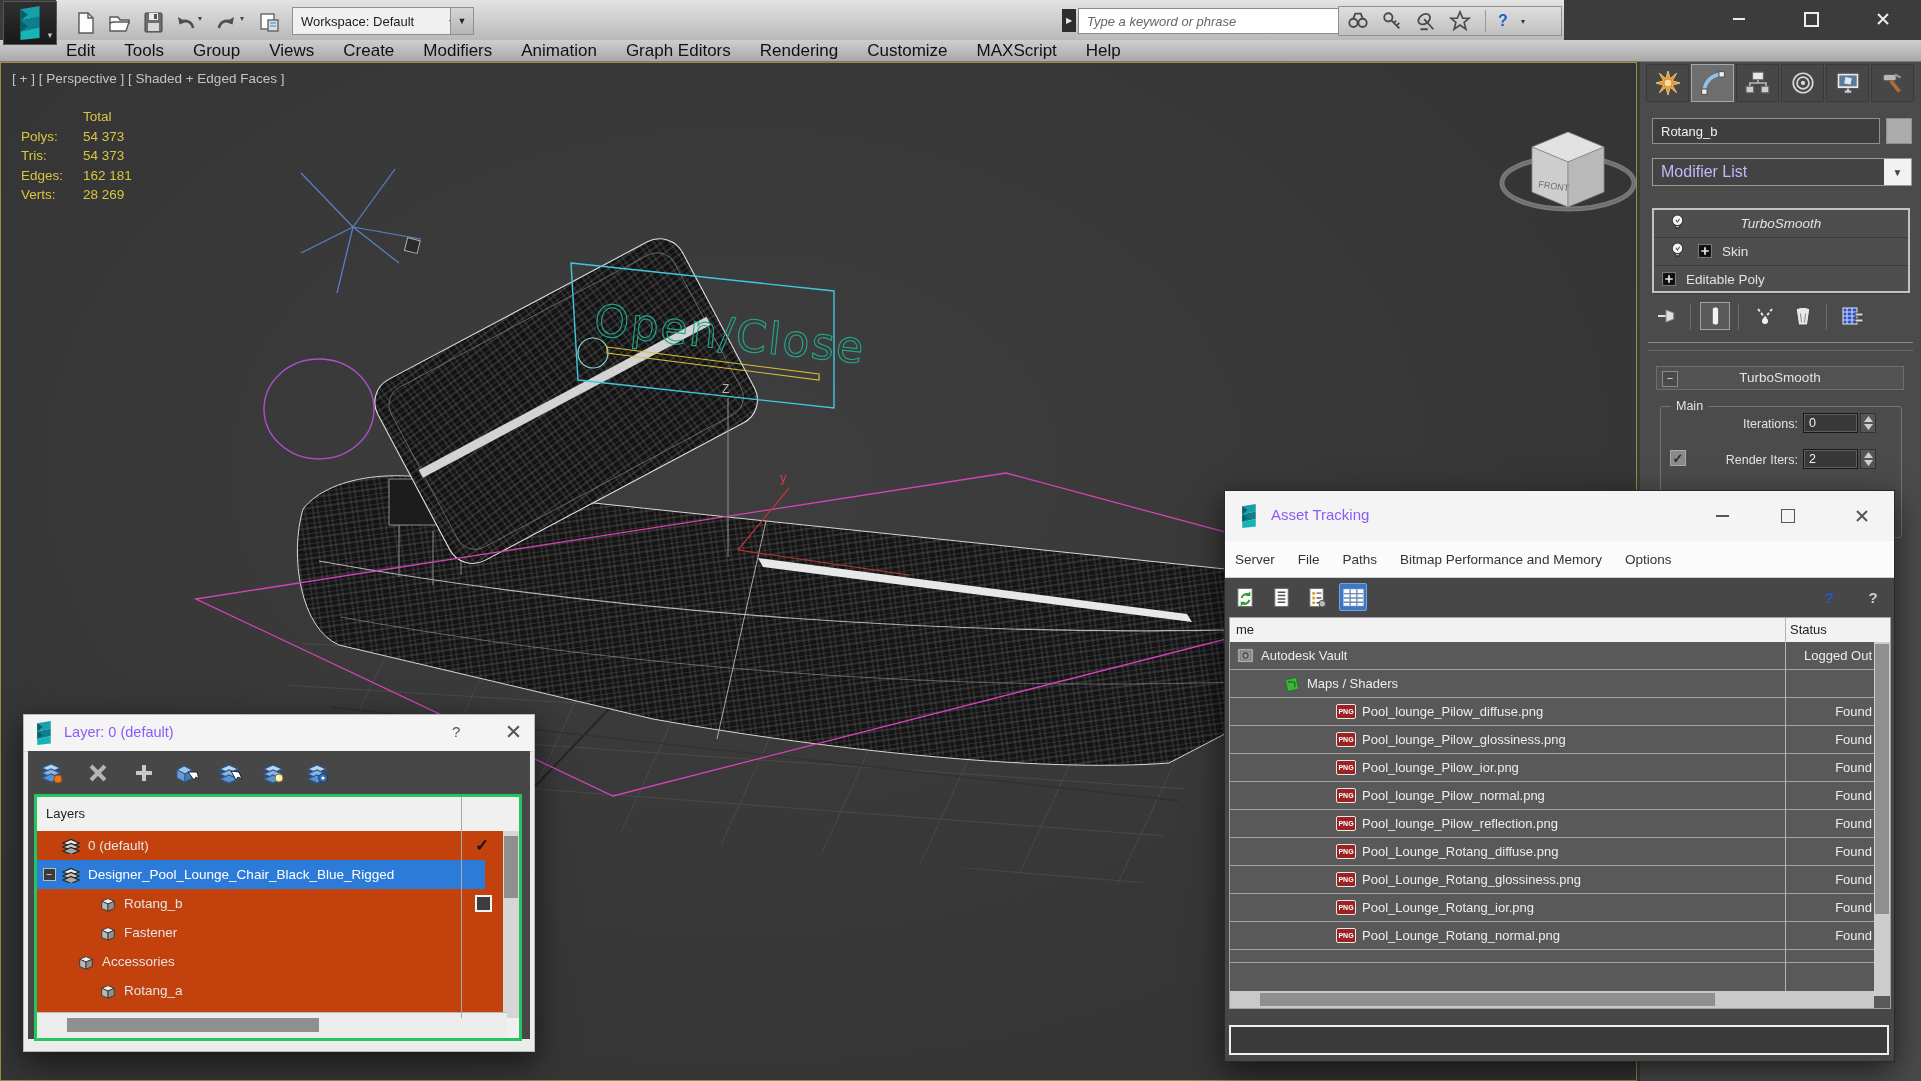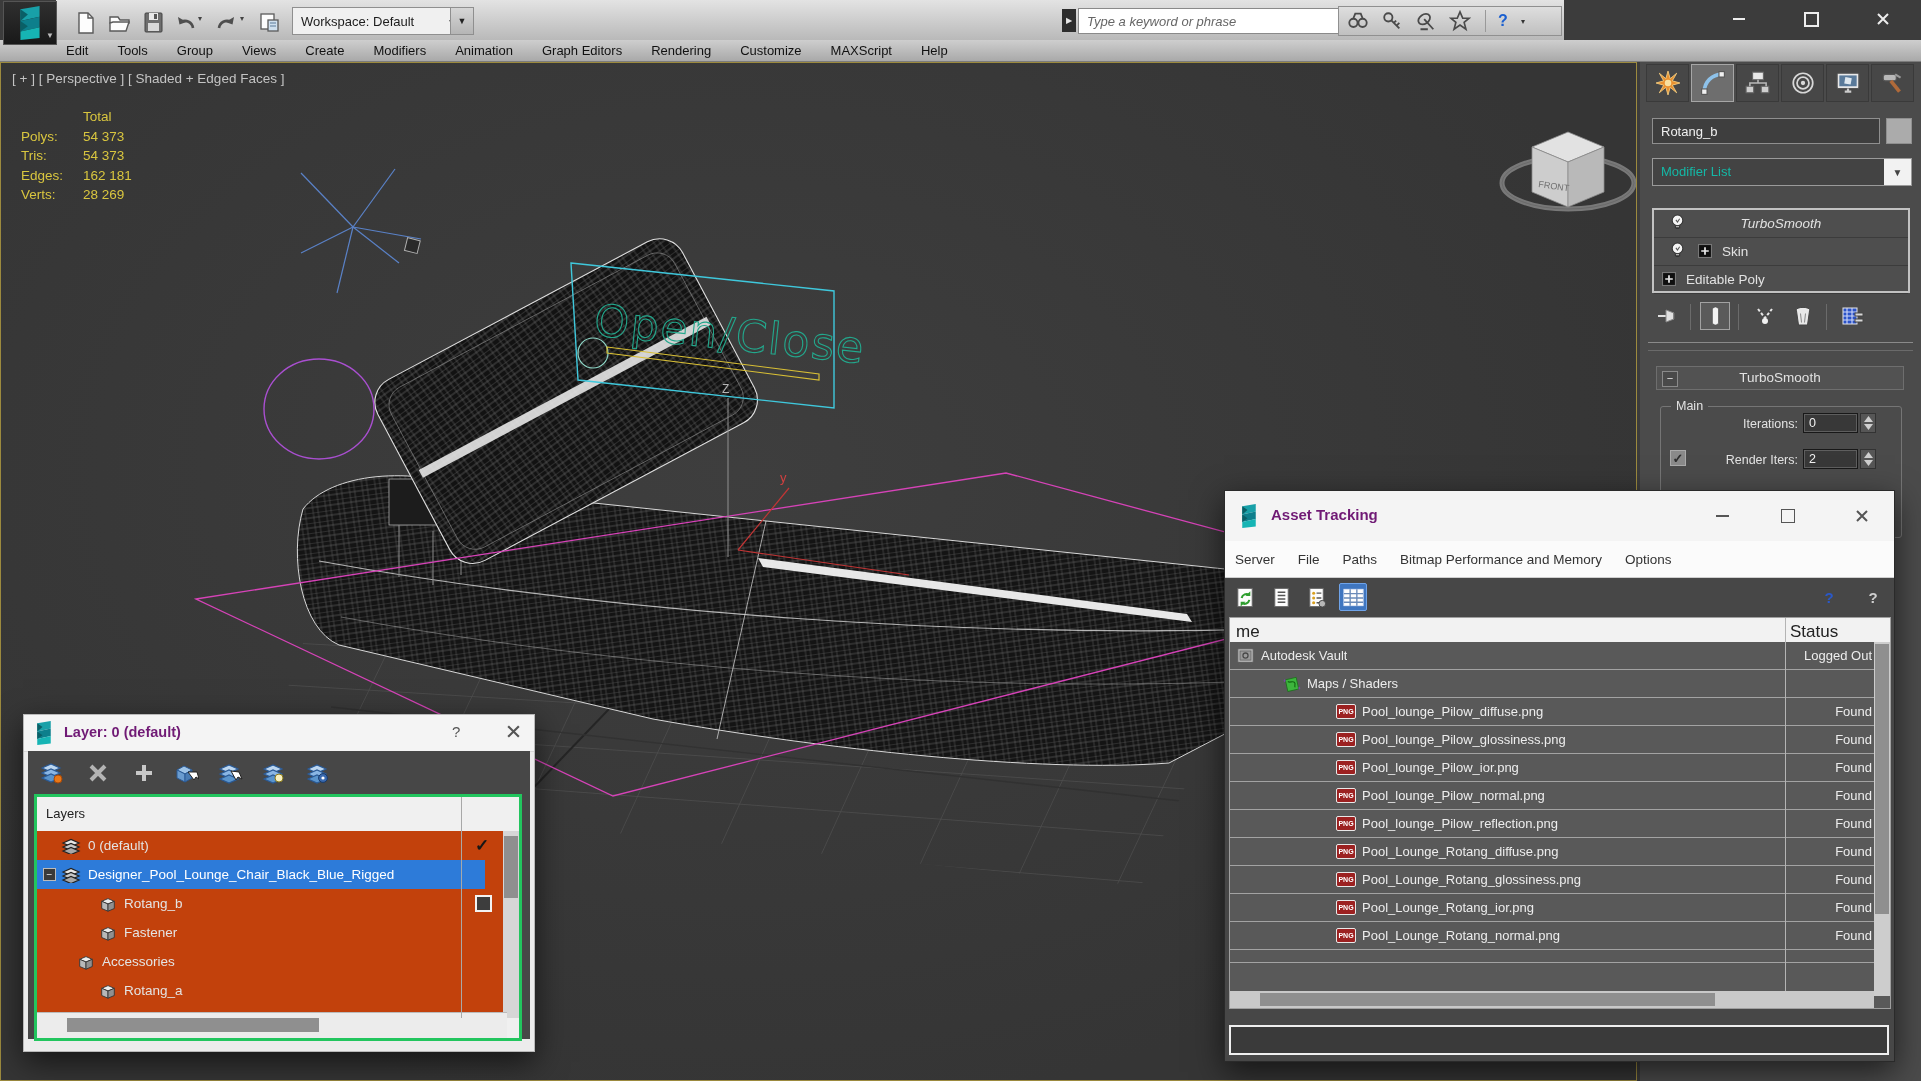--- a/index.html
+++ b/index.html
@@ -42,21 +42,21 @@
   .help-caret{position:absolute;left:182px;top:10px;font-size:8px;color:#333;}
   .win-btn{position:absolute;top:6px;width:34px;height:26px;display:flex;align-items:center;
            justify-content:center;}
   .wb-min{width:12px;height:2px;background:#ededed;}
   .wb-max{width:11px;height:11px;border:2px solid #ededed;}
   .wb-x{stroke:#ededed;stroke-width:2;}
   
   .menubar{position:absolute;left:0;top:40px;width:1921px;height:22px;
            background:linear-gradient(#cecece,#a9a9a9);border-bottom:1px solid #7c7c7c;
            display:flex;align-items:center;gap:29px;padding-left:66px;box-sizing:border-box;}
-  .menu-item{font-size:13px;color:#111;white-space:nowrap;}
+  .menu-item{font-size:17px;color:#111;white-space:nowrap;}
   
   .viewport{position:absolute;left:0;top:62px;width:1637px;height:1019px;
             background:radial-gradient(ellipse at 45% 40%, #3e3e3e 0%, #353535 75%);
             border:1px solid #9c8a3e;box-sizing:border-box;overflow:hidden;}
   .vp-label{position:absolute;left:11px;top:8px;font-size:13.5px;color:#c4c4c4;}
   .vp-stats{position:absolute;left:20px;top:44px;color:#d9c63f;font-size:13.5px;line-height:19.5px;}
   .vp-stats .srow{display:flex;}
   .vp-stats .sl{width:62px;}
   .scene{position:absolute;left:0;top:0;}
   
@@ -66,21 +66,21 @@
   .tab{position:absolute;top:2px;width:43px;height:38px;display:flex;align-items:center;
        justify-content:center;background:#474747;border:1px solid #3a3a3a;box-sizing:border-box;}
   .tab.active{background:#6e6e6e;border:1px solid #a6a6a6;}
   .namefield{position:absolute;left:12px;top:56px;width:228px;height:26px;background:#3e3e3e;
              border:1px solid #8f8f8f;color:#f0f0f0;font-size:13px;display:flex;
              align-items:center;padding:0 8px;box-sizing:border-box;}
   .swatch{position:absolute;left:246px;top:56px;width:26px;height:26px;background:#ababab;
           border:1px solid #8f8f8f;box-sizing:border-box;}
   .modlist{position:absolute;left:12px;top:96px;width:260px;height:28px;border:1px solid #9a9a9a;
            box-sizing:border-box;background:#434343;}
-  .modlist-label{position:absolute;left:8px;top:0;height:26px;line-height:26px;font-size:13px;color:#14b8a6;}
+  .modlist-label{position:absolute;left:8px;top:0;height:26px;line-height:26px;font-size:16px;color:#c4b5fd;}
   .modlist-btn{position:absolute;right:0;top:0;width:27px;height:26px;background:#f2f2f2;
                display:flex;align-items:center;justify-content:center;color:#444;font-size:10px;}
   .stack{position:absolute;left:12px;top:146px;width:258px;height:85px;border:2px solid #c2c2c2;
          background:#4e4e4e;box-sizing:border-box;}
   .stk-row{position:relative;height:27px;border-bottom:1px solid #3c3c3c;display:flex;align-items:center;}
   .stk-ts{font-style:italic;font-size:13.5px;position:absolute;left:0;width:100%;text-align:center;}
   .stk-bulb{position:absolute;left:16px;top:4px;}
   .stk-plus{position:absolute;top:6px;}
   .stk-label{font-size:13.5px;}
   .stacktools{position:absolute;left:0px;top:240px;width:281px;height:30px;}
@@ -104,42 +104,42 @@
   .spin-arrows{position:absolute;width:16px;height:20px;background:#565656;border:1px solid #333;
                box-sizing:border-box;display:flex;flex-direction:column;align-items:center;
                justify-content:space-evenly;}
   .spin-arrows svg{display:block;}
   .chk{position:absolute;width:16px;height:16px;background:#8a8a8a;border:1px solid #aaa;
        color:#2e2e2e;font-size:13px;font-weight:bold;line-height:15px;text-align:center;box-sizing:border-box;}
   
   .dlg{position:absolute;box-shadow:0 10px 30px rgba(0,0,0,.6);}
   .dlg-title{position:absolute;left:0;top:0;width:100%;background:#f4f4f4;
              border-bottom:1px solid #d8d8d8;}
-  .dlg-title-text{font-size:15px;color:#701a75;font-weight:bold;}
+  .dlg-title-text{font-size:15px;color:#8b5cf6;}
   
   .dlg-asset{left:1224px;top:490px;width:671px;height:572px;background:#474747;z-index:30;
              border:1px solid #2a2a2a;box-sizing:border-box;}
   .at-title{height:50px;}
   .at-logo{position:absolute;left:13px;top:13px;}
   .at-title-text{position:absolute;left:46px;top:15px;}
   .at-win{position:absolute;top:10px;width:34px;height:30px;display:flex;align-items:center;justify-content:center;}
   .at-min{width:13px;height:1.6px;background:#555;}
   .at-max{width:12px;height:12px;border:1.6px solid #555;}
   .at-menubar{position:absolute;left:0;top:50px;width:100%;height:37px;background:#fbfbfb;
               border-bottom:1px solid #cfcfcf;display:flex;align-items:center;gap:23px;
               padding-left:10px;box-sizing:border-box;}
   .at-menu{font-size:13.5px;color:#333;white-space:nowrap;}
   .at-tools{position:absolute;left:0;top:87px;width:100%;height:39px;}
   .at-tool{position:absolute;top:5px;width:28px;height:28px;display:flex;align-items:center;justify-content:center;}
   .at-tool.sel{background:#3f76c0;border:1px solid #6fa3e8;box-sizing:border-box;border-radius:2px;}
   .at-help{font-weight:bold;font-size:15px;}
   .attable{position:absolute;left:4px;top:126px;width:662px;height:392px;border:1px solid #9f9f9f;
            background:#595959;box-sizing:border-box;overflow:hidden;}
   .at-header{position:absolute;left:0;top:0;width:100%;height:24px;background:#f2f2f2;
-             border-bottom:1px solid #aaa;font-size:17px;color:#222;}
+             border-bottom:1px solid #aaa;font-size:13px;color:#222;}
   .ath-name{position:absolute;left:6px;top:4px;}
   .ath-status{position:absolute;left:560px;top:4px;}
   .at-coldiv{position:absolute;left:555px;top:0;width:1px;height:100%;background:#b4b4b4;z-index:2;}
   .at-rows{position:absolute;left:0;top:24px;width:644px;}
   .atr{position:relative;height:27px;border-bottom:1px solid #a3a3a3;display:flex;
        align-items:center;font-size:13px;color:#ededed;background:#595959;}
   .atr .nm{margin-left:5px;white-space:nowrap;overflow:hidden;max-width:460px;}
   .atr-status{position:absolute;left:560px;width:82px;white-space:nowrap;overflow:hidden;text-align:right;}
   .i0{padding-left:5px;}.i1{padding-left:26px;}.i2{padding-left:52px;}.i3{padding-left:106px;}
   .at-vscroll{position:absolute;right:0;top:24px;width:16px;height:354px;background:#cdcdcd;z-index:3;}

